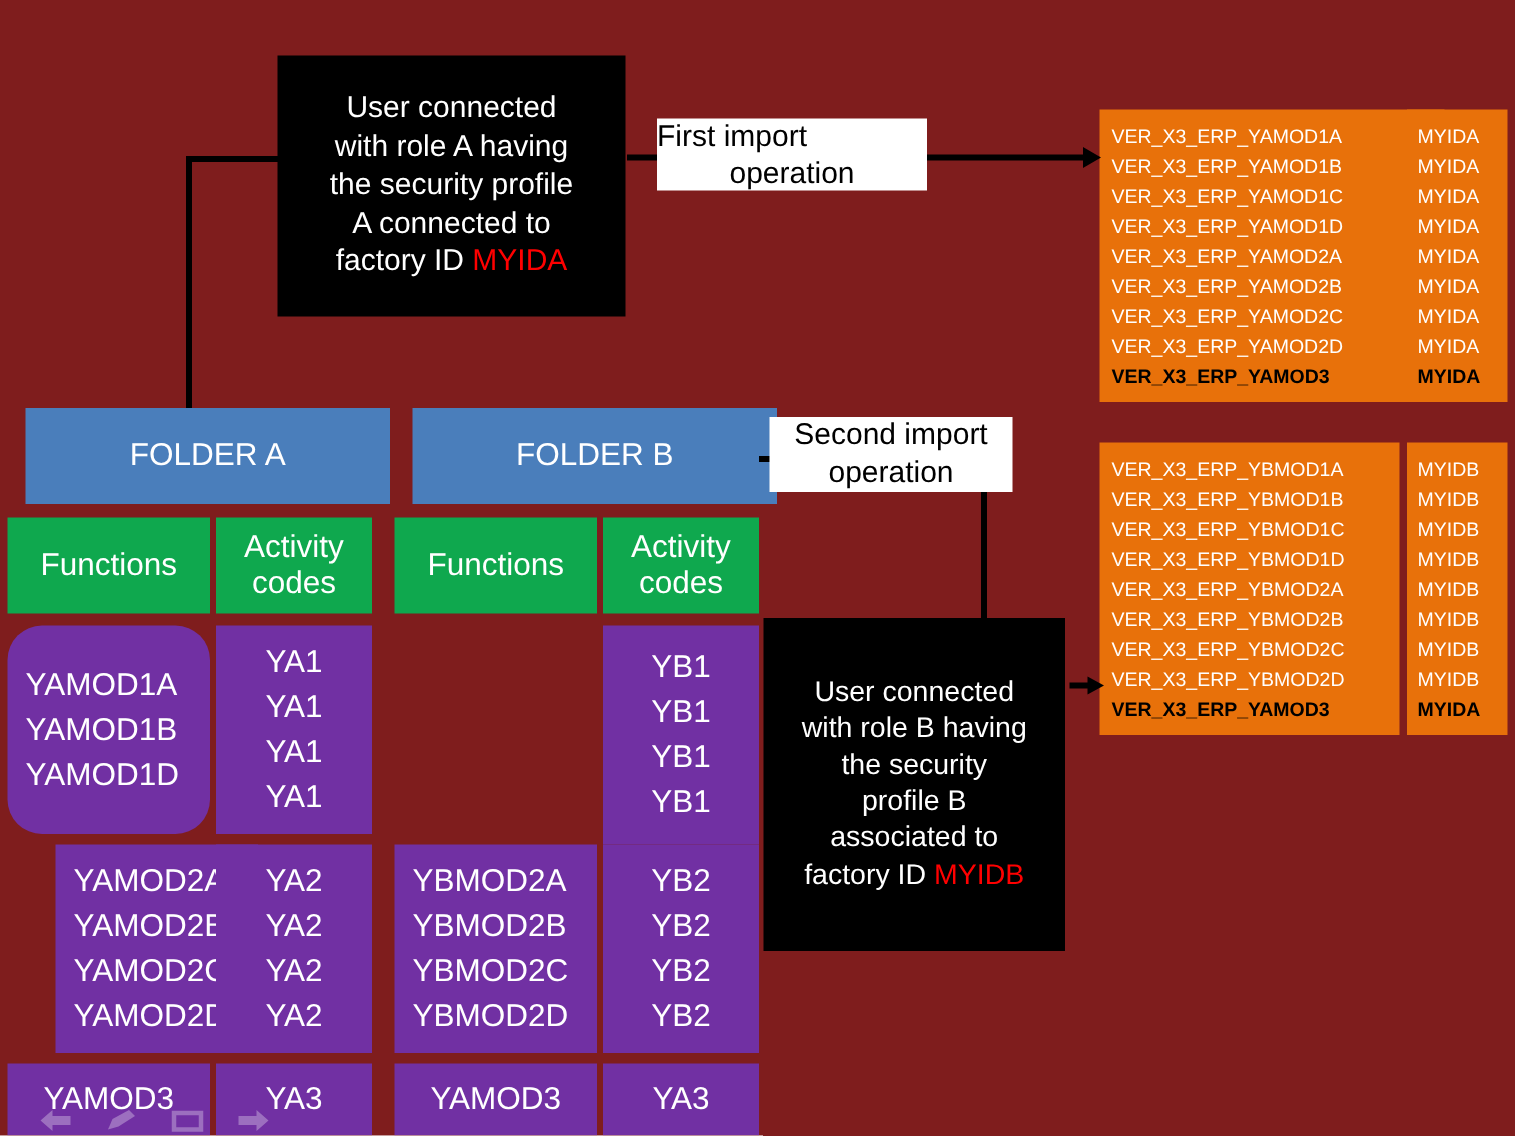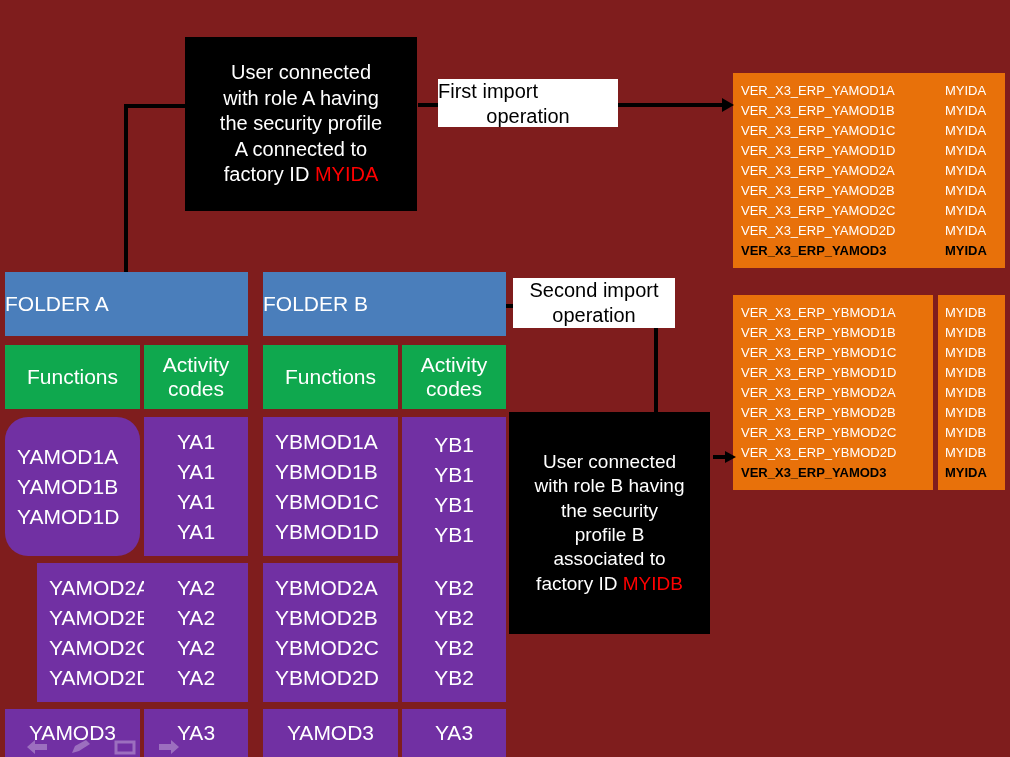--- a/index.html
+++ b/index.html
@@ -34,22 +34,24 @@
   }
   .callout .txt { padding: 0 8px; }
   .callout .hl { color: #ff0000; }
 
   
   .folder-head {
     background: #4a7ebb;
     color: #ffffff;
     display: flex;
     align-items: center;
+    justify-content: center;
     font-size: 21px;
     z-index: 4;
+    margin-left: 12px;
   }
   .subhead {
     background: #0fa84e;
     color: #ffffff;
     display: flex;
     align-items: center;
     justify-content: center;
     text-align: center;
     font-size: 21px;
     line-height: 1.15;
@@ -205,26 +207,20 @@
   <div class="abs subhead" style="left:263px; top:345px; width:135px; height:64px;">
     <span>Functions</span>
   </div>
   <div class="abs subhead" style="left:402px; top:345px; width:104px; height:64px;">
     <div>
       <span>Activity</span><br>
       <span>codes</span>
     </div>
   </div>
 
-  <div class="abs cellblock left" style="left:263px; top:417px; width:135px; height:139px;">
-    <div>YBMOD1A</div>
-    <div>YBMOD1B</div>
-    <div>YBMOD1C</div>
-    <div>YBMOD1D</div>
-  </div>
   <div class="abs cellblock right" style="left:402px; top:417px; width:104px; height:146px;">
     <div>YB1</div>
     <div>YB1</div>
     <div>YB1</div>
     <div>YB1</div>
   </div>
 
   <div class="abs cellblock left" style="left:263px; top:563px; width:135px; height:139px;">
     <div>YBMOD2A</div>
     <div>YBMOD2B</div>

